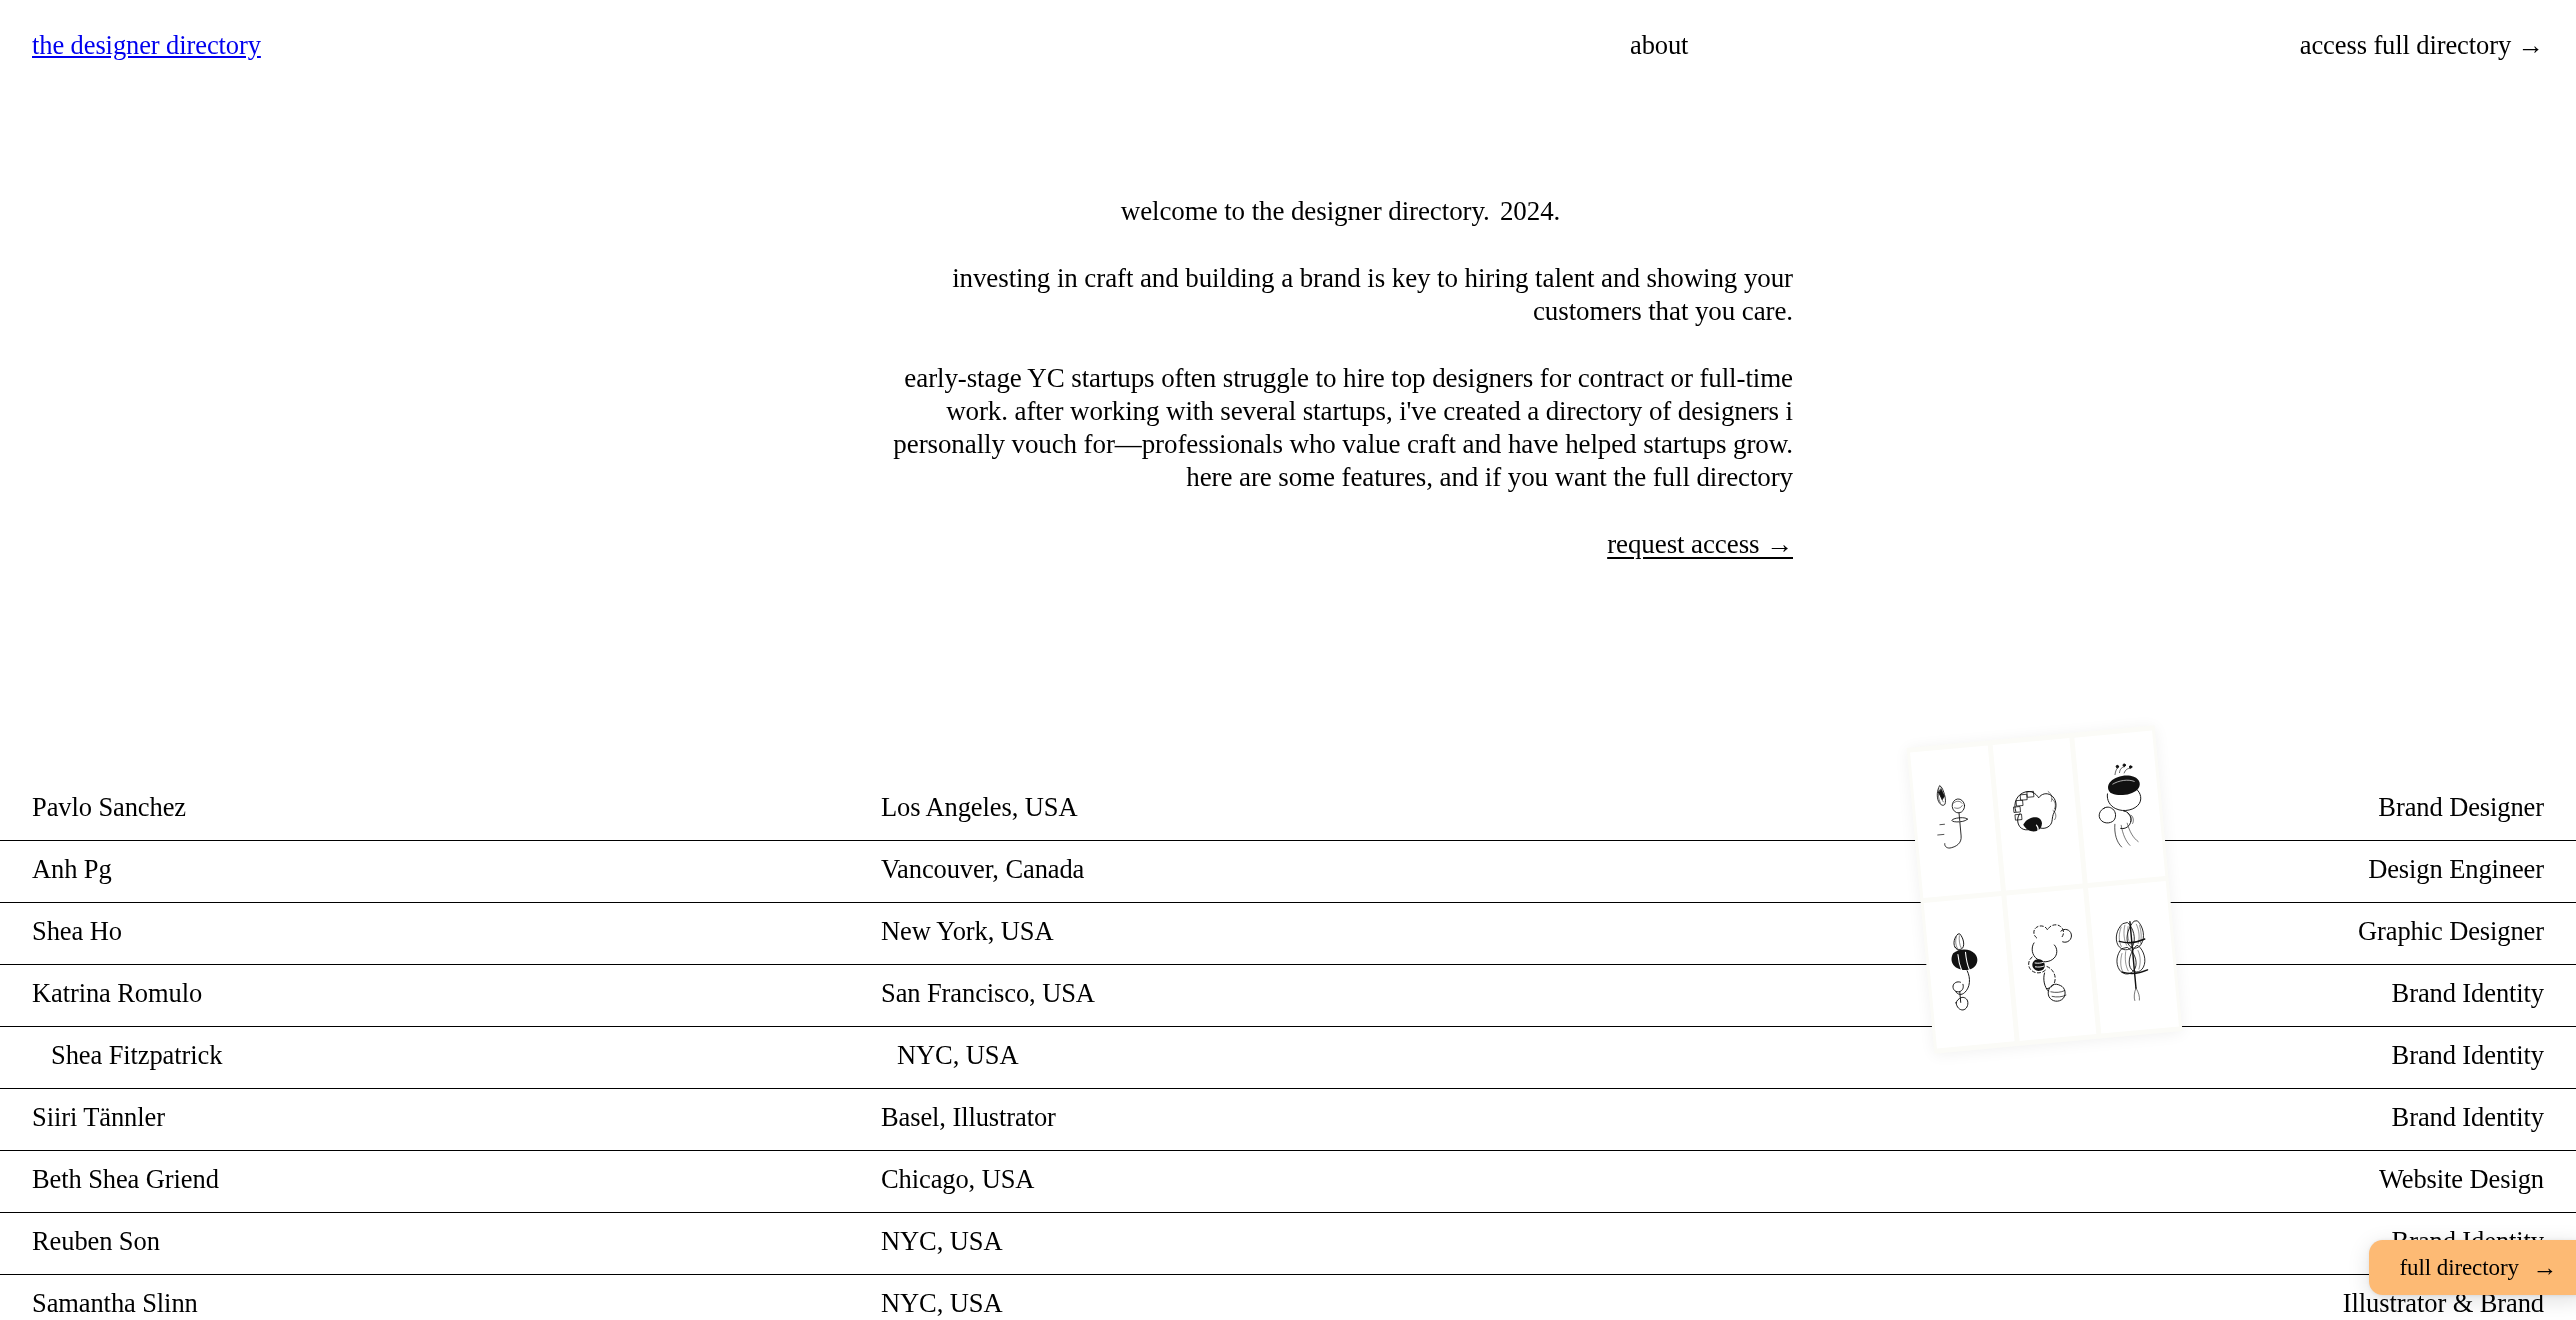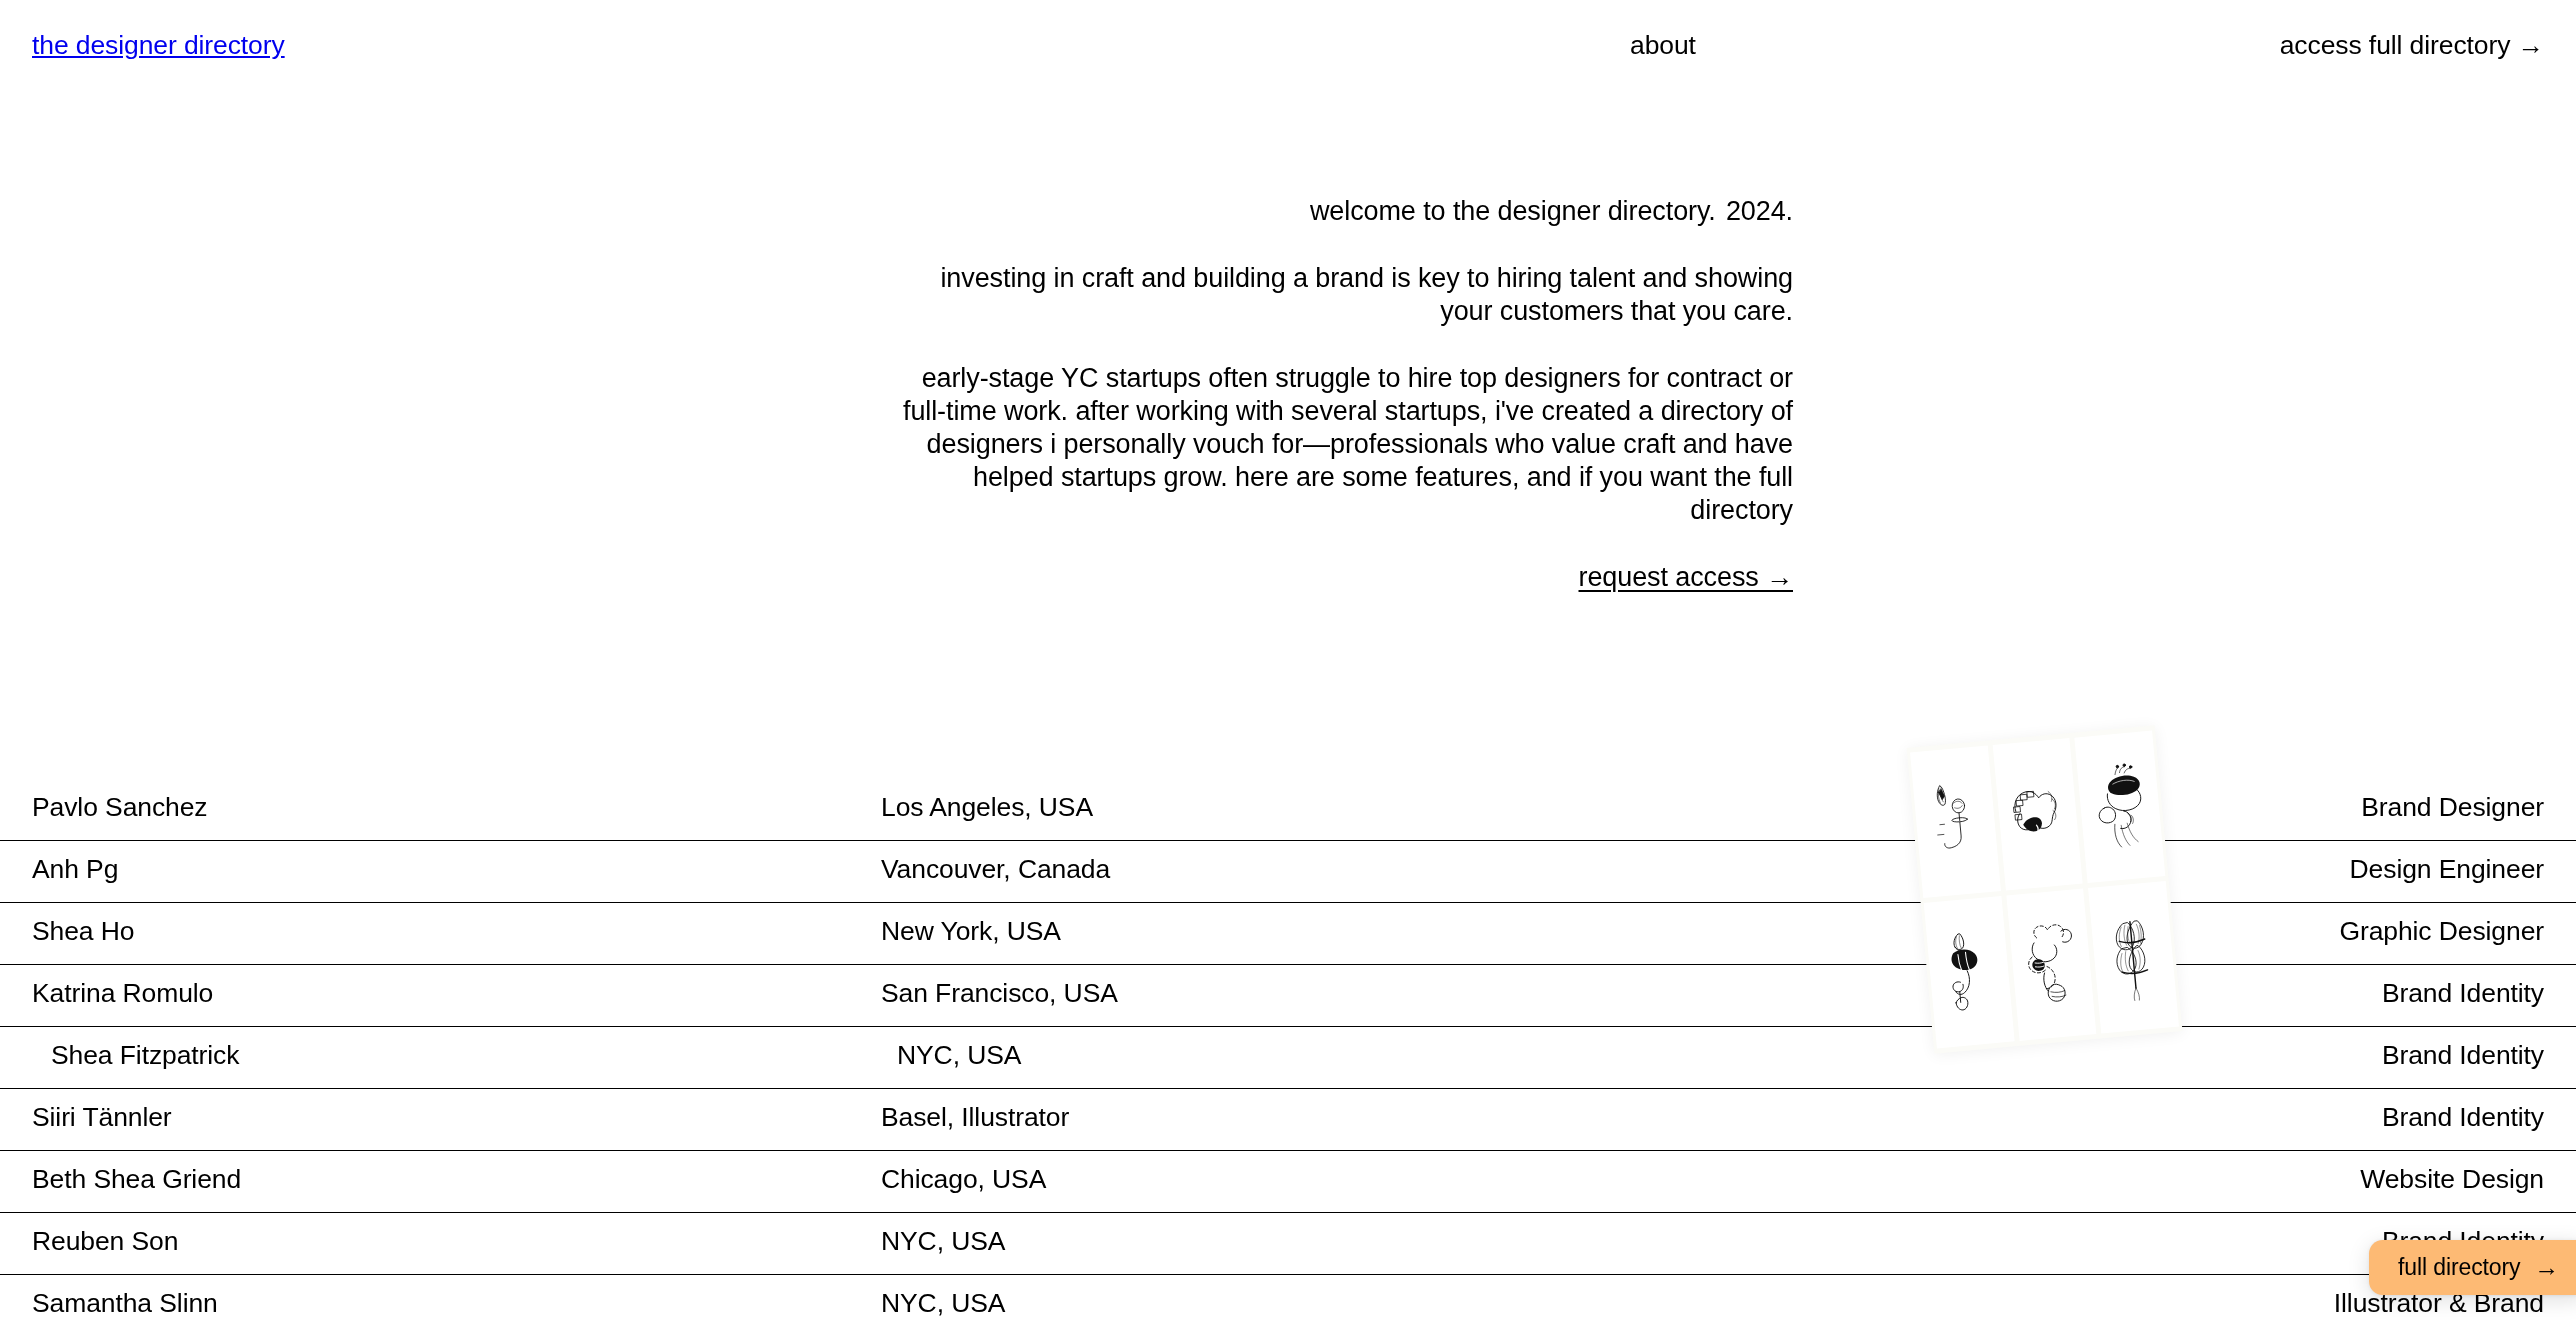--- a/index.html
+++ b/index.html
@@ -4,21 +4,21 @@
 <style>
   * { box-sizing: border-box; margin: 0; padding: 0; }
   html, body {
     width: 2576px; height: 1320px;
     background: #ffffff;
     overflow: hidden;
     font-family: "Liberation Sans", "DejaVu Sans", sans-serif;
     color: #000000;
     -webkit-font-smoothing: antialiased;
   }
-  #page { position: relative; width: 2576px; height: 1320px; background:#fff; }
+  #page { position: relative; width: 2576px; height: 1320px; background:#fff;font-family:Liberation Serif, serif; }
 
   
   .site-header {
     position: absolute; top: 0; left: 0; width: 2576px; height: 96px;
   }
   .brand {
     position: absolute; left: 32px; top: 32px;
     font-size: 26.5px; line-height: 1; letter-spacing: -0.1px; white-space: nowrap;
   }
   .nav-about {
@@ -34,21 +34,21 @@
 
   
   .intro {
     position: absolute; left: 888px; top: 195px; width: 905px;
     text-align: right;
     font-size: 27px; line-height: 33px; letter-spacing: -0.1px;
   }
   .intro p { margin: 0; }
   .intro .gap-a { height: 34px; }
   .intro .gap-b { height: 34px; }
-  .intro .welcome-line { white-space: nowrap; }
+  .intro .welcome-line { white-space: nowrap; text-align: center; }
   .intro .welcome-year { margin-left: 10.2px; }
   .cta-wrap { margin-top: 34px; }
   .cta-request {
     display: inline-block;
     font-size: 27px; line-height: 33px; letter-spacing: -0.1px;
     color: #000; text-decoration: underline; text-underline-offset: 4.3px;
     text-decoration-thickness: 1.7px;
     white-space: nowrap;
   }
 

